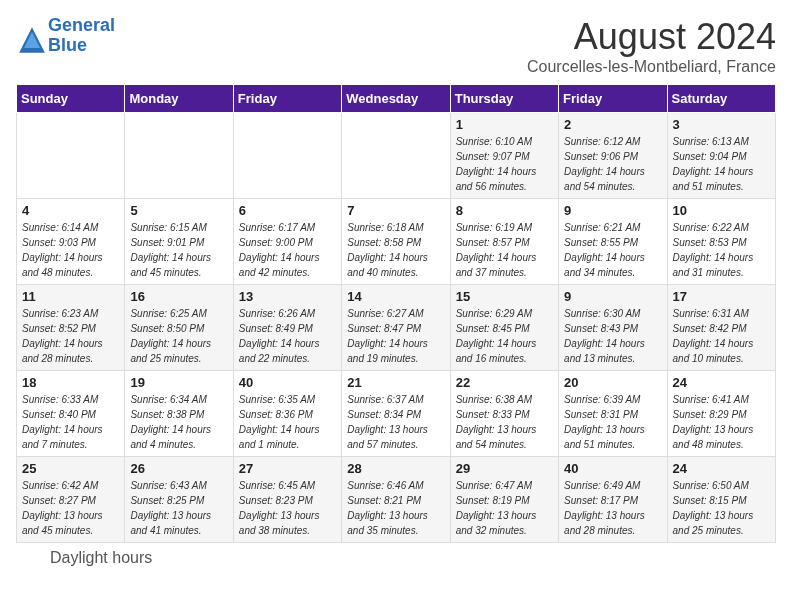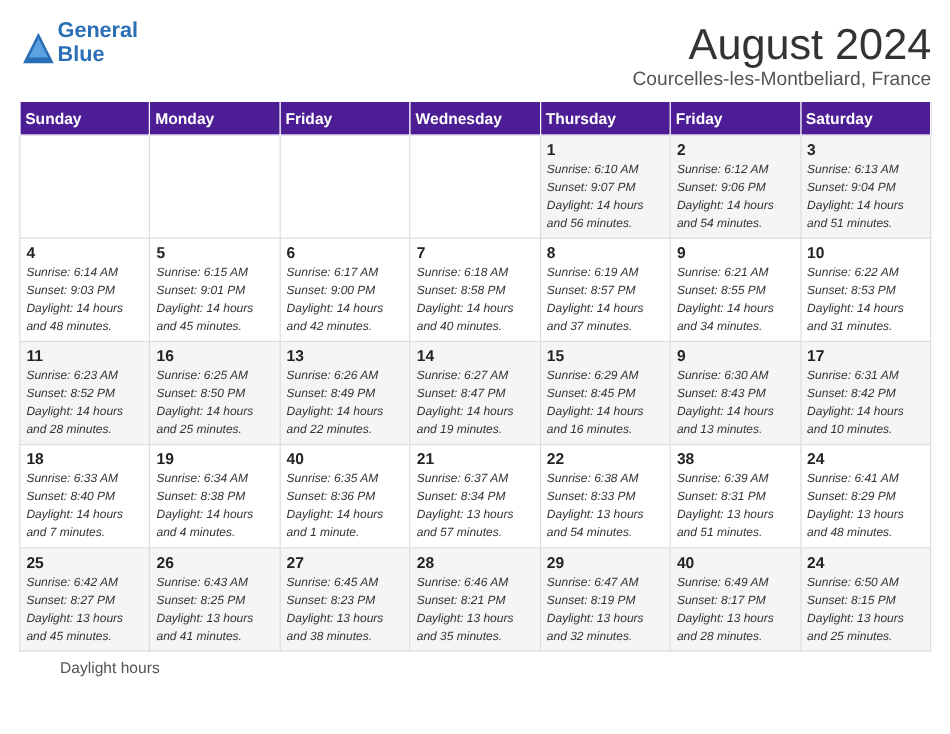--- a/index.html
+++ b/index.html
@@ -219,21 +219,21 @@
         </td>
         <td>
           <div class="day-num">21</div>
           <div class="day-info">Sunrise: 6:37 AM<br>Sunset: 8:34 PM<br>Daylight: 13 hours and 57 minutes.</div>
         </td>
         <td>
           <div class="day-num">22</div>
           <div class="day-info">Sunrise: 6:38 AM<br>Sunset: 8:33 PM<br>Daylight: 13 hours and 54 minutes.</div>
         </td>
         <td>
-          <div class="day-num">38</div>
+          <div class="day-num">20</div>
           <div class="day-info">Sunrise: 6:39 AM<br>Sunset: 8:31 PM<br>Daylight: 13 hours and 51 minutes.</div>
         </td>
         <td>
           <div class="day-num">24</div>
           <div class="day-info">Sunrise: 6:41 AM<br>Sunset: 8:29 PM<br>Daylight: 13 hours and 48 minutes.</div>
         </td>
       </tr>
       <tr>
         <td>
           <div class="day-num">25</div>
@@ -260,13 +260,13 @@
           <div class="day-info">Sunrise: 6:49 AM<br>Sunset: 8:17 PM<br>Daylight: 13 hours and 28 minutes.</div>
         </td>
         <td>
           <div class="day-num">24</div>
           <div class="day-info">Sunrise: 6:50 AM<br>Sunset: 8:15 PM<br>Daylight: 13 hours and 25 minutes.</div>
         </td>
       </tr>
     </tbody>
 </table>
 
-<div style="font-size:13px;color:#555;margin-top:6px;padding-left:34px;">Daylight hours</div>
+<div style="font-size:16px;color:#555;margin-top:6px;padding-left:34px;">Daylight hours</div>
 
 </body></html>

